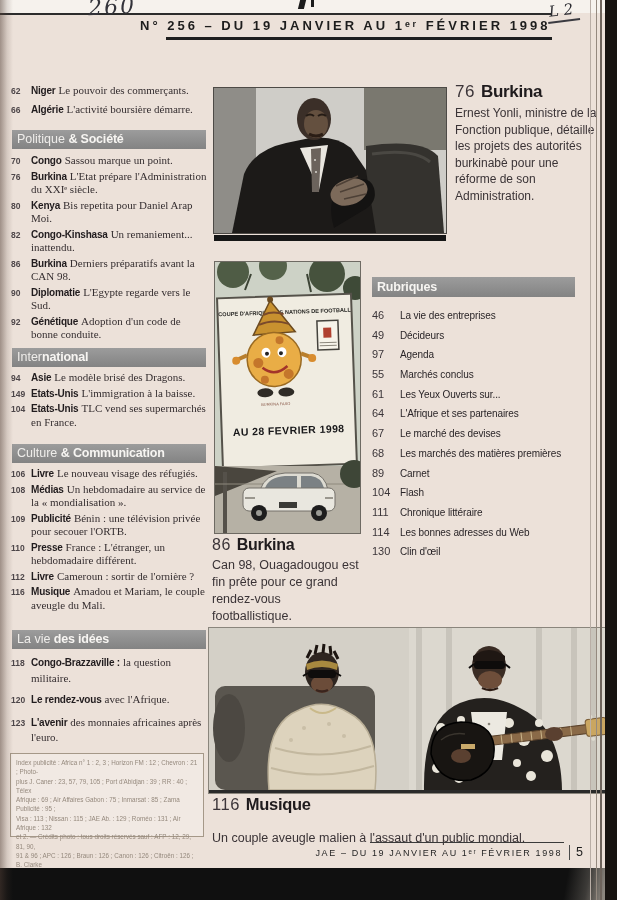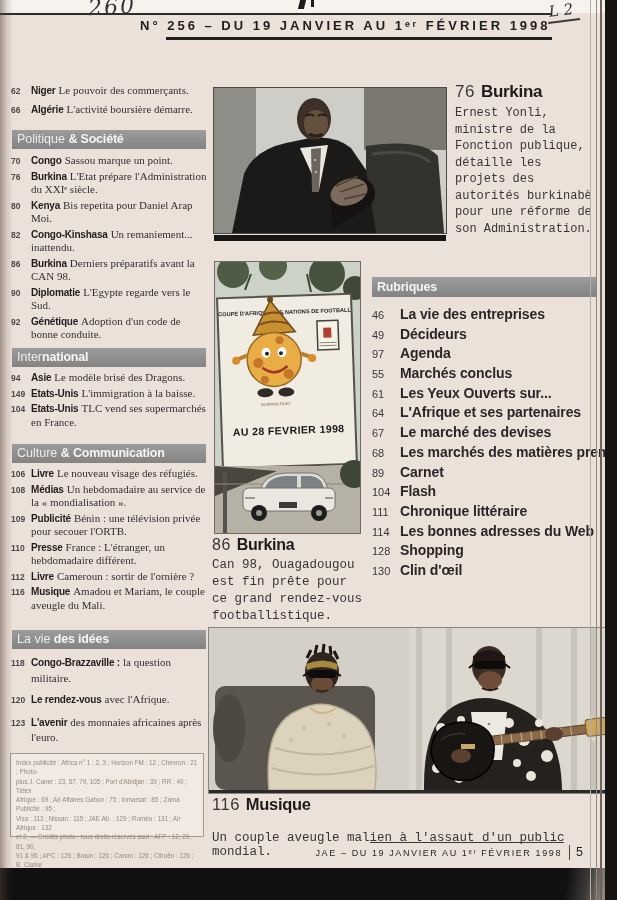--- a/index.html
+++ b/index.html
@@ -56,37 +56,37 @@
   .photo1bar{left:214px;top:235px;width:232px;height:6px;background:#161616;}
   .poster{left:215px;top:262px;width:145px;height:271px;outline:1px solid #6e6a63;background:#c2bdb0;}
   .photo3{left:209px;top:628px;width:399px;height:162px;outline:1px solid #8a857c;
           border-bottom:3px solid #2a2a2a;background:#dcd8cf;box-sizing:content-box;}
   .photo1 svg,.poster svg,.photo3 svg{display:block;}
 
   
   .f-head{font-family:"Liberation Sans",sans-serif;font-size:17px;white-space:nowrap;}
   .f-num{font-weight:400;color:#3c3539;margin-right:6px;letter-spacing:.5px;}
   .f-title{font-weight:700;color:#1f1b1d;letter-spacing:-.3px;}
-  .f-body{font-family:Liberation Mono, monospace;color:#3a3336;margin-top:3px;}
+  .f-body{font-family:Liberation Sans, sans-serif;color:#3a3336;margin-top:3px;}
   .f76{left:455px;top:82px;width:142px;}
   .f76 .f-body{font-size:12px;line-height:16.5px;}
   .f86{left:212px;top:536px;width:152px;}
   .f86 .f-head{font-size:16px;}
   .f86 .f-body{font-size:12.5px;line-height:17px;}
   .f116{left:212px;top:795px;width:400px;}
   .f116 .f-head{font-size:16.5px;}
   .f116 .f-body{font-size:12.5px;margin-top:17px;}
 
   
   .rub{left:372px;top:277px;width:225px;}
-  .rub .sec-bar{position:static;width:225px;height:20px;line-height:20px;}
+  .rub .sec-bar{position:static;width:203px;height:20px;line-height:20px;}
   .rub-list{margin-top:7px;}
   .rub-item{height:19.7px;line-height:19.7px;font-family:"Liberation Sans",sans-serif;white-space:nowrap;}
   .rub-num{display:inline-block;width:28px;font-weight:400;font-size:11px;color:#3b3539;}
-  .rub-label{font-weight:700;font-size:14px;letter-spacing:-.1px;color:#2a2528;}
+  .rub-label{font-weight:400;font-size:10px;letter-spacing:-.1px;color:#2a2528;}
 
   
   .footer-rule{left:370px;top:842px;width:194px;height:1px;background:#3a3a3a;}
   .footer-text{left:300px;top:848px;width:262px;text-align:right;font-family:"Liberation Sans",sans-serif;
                font-size:9px;letter-spacing:1.6px;color:#262626;white-space:nowrap;}
   .footer-vline{left:569px;top:845px;width:1px;height:15px;background:#4a4a4a;}
   .footer-page{left:576px;top:845px;font-family:"Liberation Sans",sans-serif;font-size:12.5px;color:#1c1c1c;}
 </style>
 </head>
 <body>
@@ -391,23 +391,20 @@
         </div>
 
         <div class="rub-item">
           <span class="rub-num">111</span><span class="rub-label">Chronique littéraire</span>
         </div>
 
         <div class="rub-item">
           <span class="rub-num">114</span><span class="rub-label">Les bonnes adresses du Web</span>
         </div>
 
-        <div class="rub-item">
-          <span class="rub-num">128</span><span class="rub-label">Shopping</span>
-        </div>
 
         <div class="rub-item">
           <span class="rub-num">130</span><span class="rub-label">Clin d'œil</span>
         </div>
       </div>
   </div>
 
   <div class="abs photo3">
     <svg width="399" height="162" viewBox="0 0 399 162" xmlns="http://www.w3.org/2000/svg">
       <rect width="399" height="162" fill="#dcd8cf"></rect>

